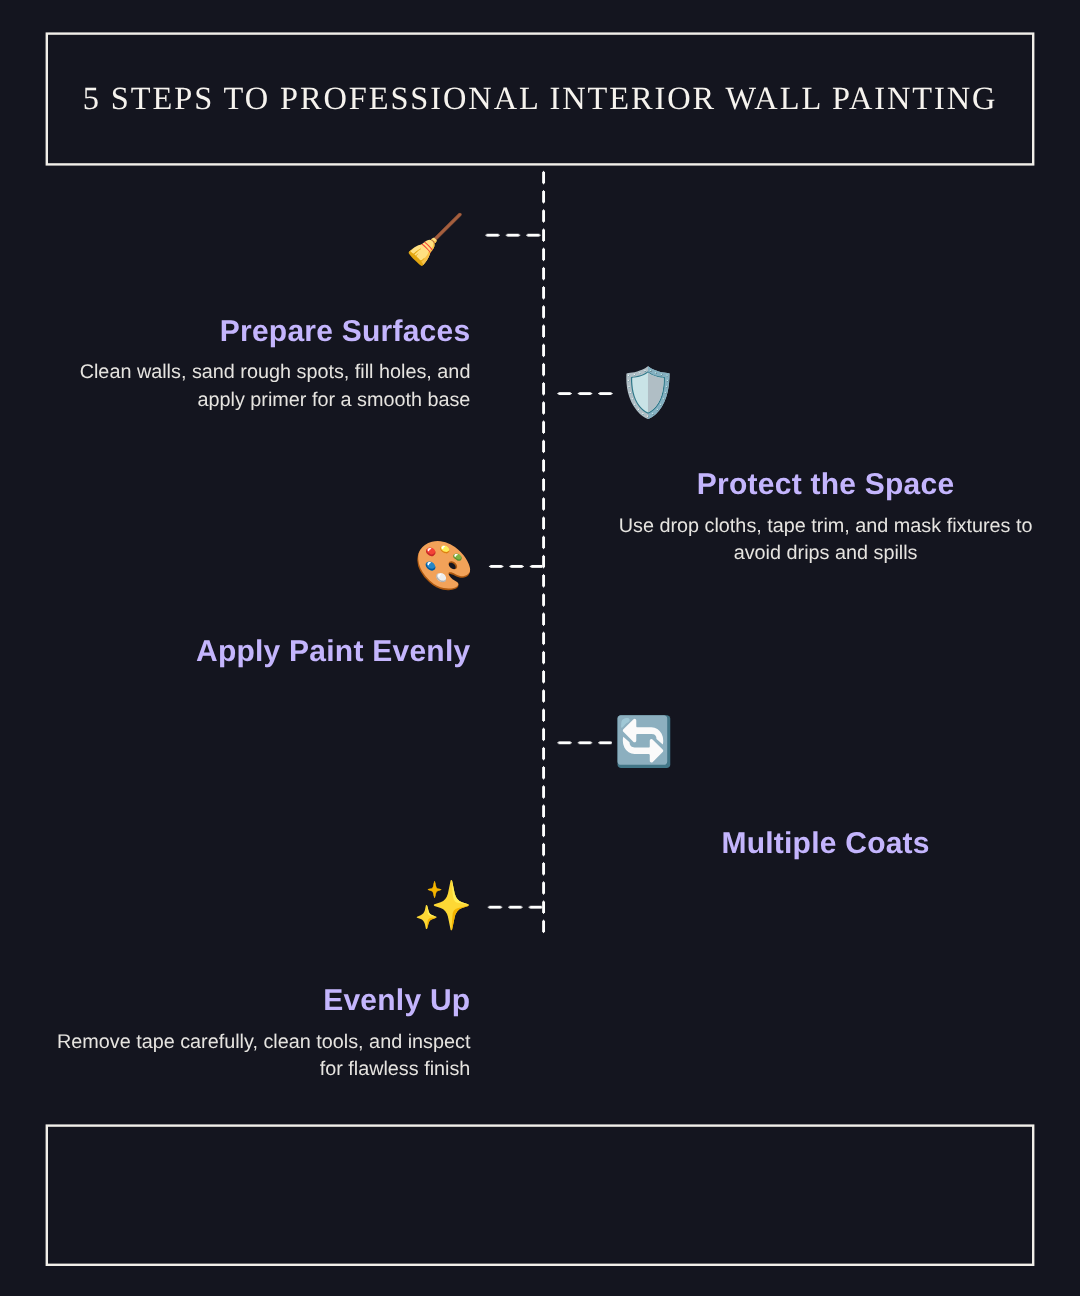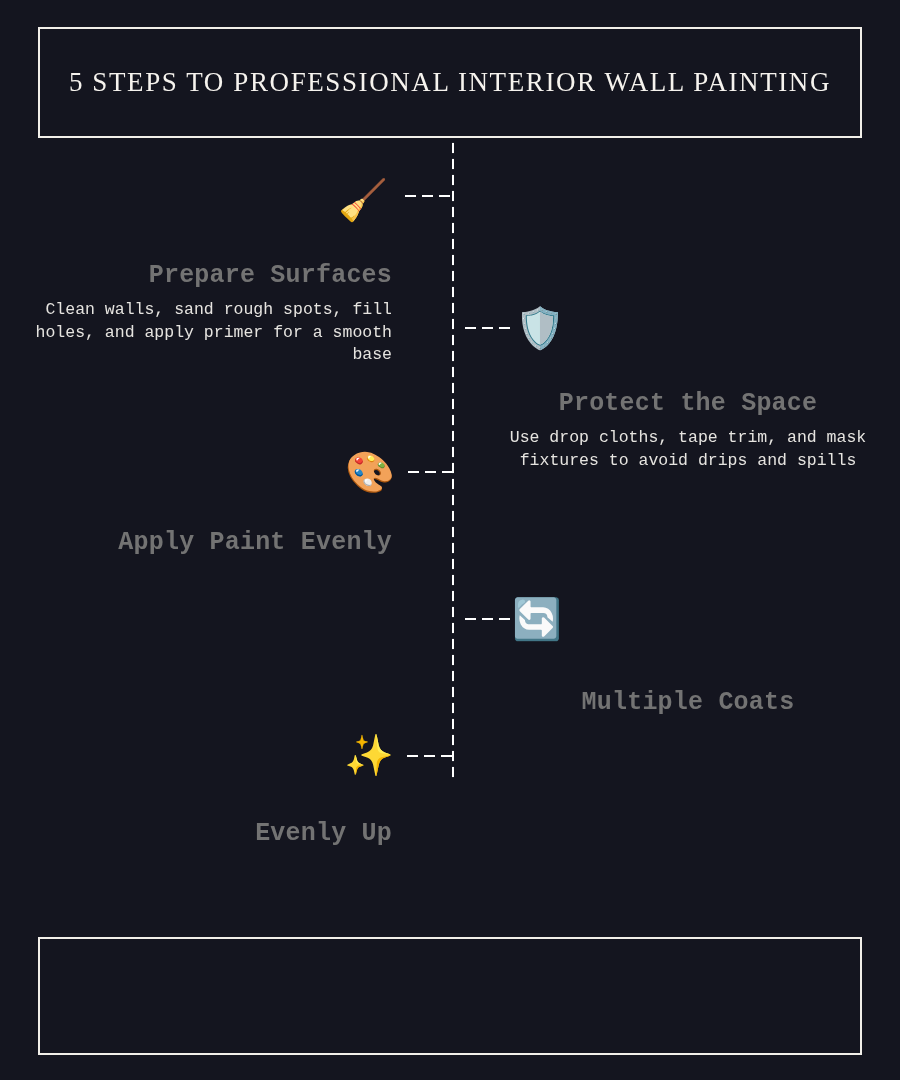--- a/index.html
+++ b/index.html
@@ -83,30 +83,30 @@
 
   
   .step-block {
     position: absolute;
     width: 360px;
   }
   .step-block.left  { text-align: right; }
   .step-block.right { text-align: center;  }
 
   .step-heading {
-    font-family: Liberation Mono, monospace;
+    font-family: Liberation Sans, sans-serif;
     font-weight: bold;
     font-size: 25px;
-    color: #737373;
+    color: #c4b5fd;
     margin: 0 0 8px 0;
     line-height: 1.15;
     letter-spacing: 0.2px;
   }
   .step-desc {
-    font-family: Liberation Mono, monospace;
+    font-family: Liberation Sans, sans-serif;
     font-size: 16.5px;
     color: #e6e4e0;
     margin: 0;
     line-height: 1.38;
   }
 
   
   .footer-box {
     position: absolute;
     left: 38px;
@@ -151,19 +151,20 @@
   <div class="step-icon" style="left:512px; top:594px;">🔄</div>
   <div class="connector" style="left:462px; top:617px; width:48px;"></div>
   <div class="step-block right" style="left:508px; top:689px;">
     <p class="step-heading">Multiple Coats</p>
   </div>
 
   <div class="step-icon" style="left:344px; top:730px;">✨</div>
   <div class="connector" style="left:404px; top:754px; width:48px;"></div>
   <div class="step-block left" style="left:32px; top:820px;">
     <p class="step-heading">Evenly Up</p>
+    <p class="step-desc">Remove tape carefully, clean tools, and inspect for flawless finish</p>
   </div>
 
   <div class="footer-box">
     <span></span>
   </div>
 
 </div>
 
 </body></html>

